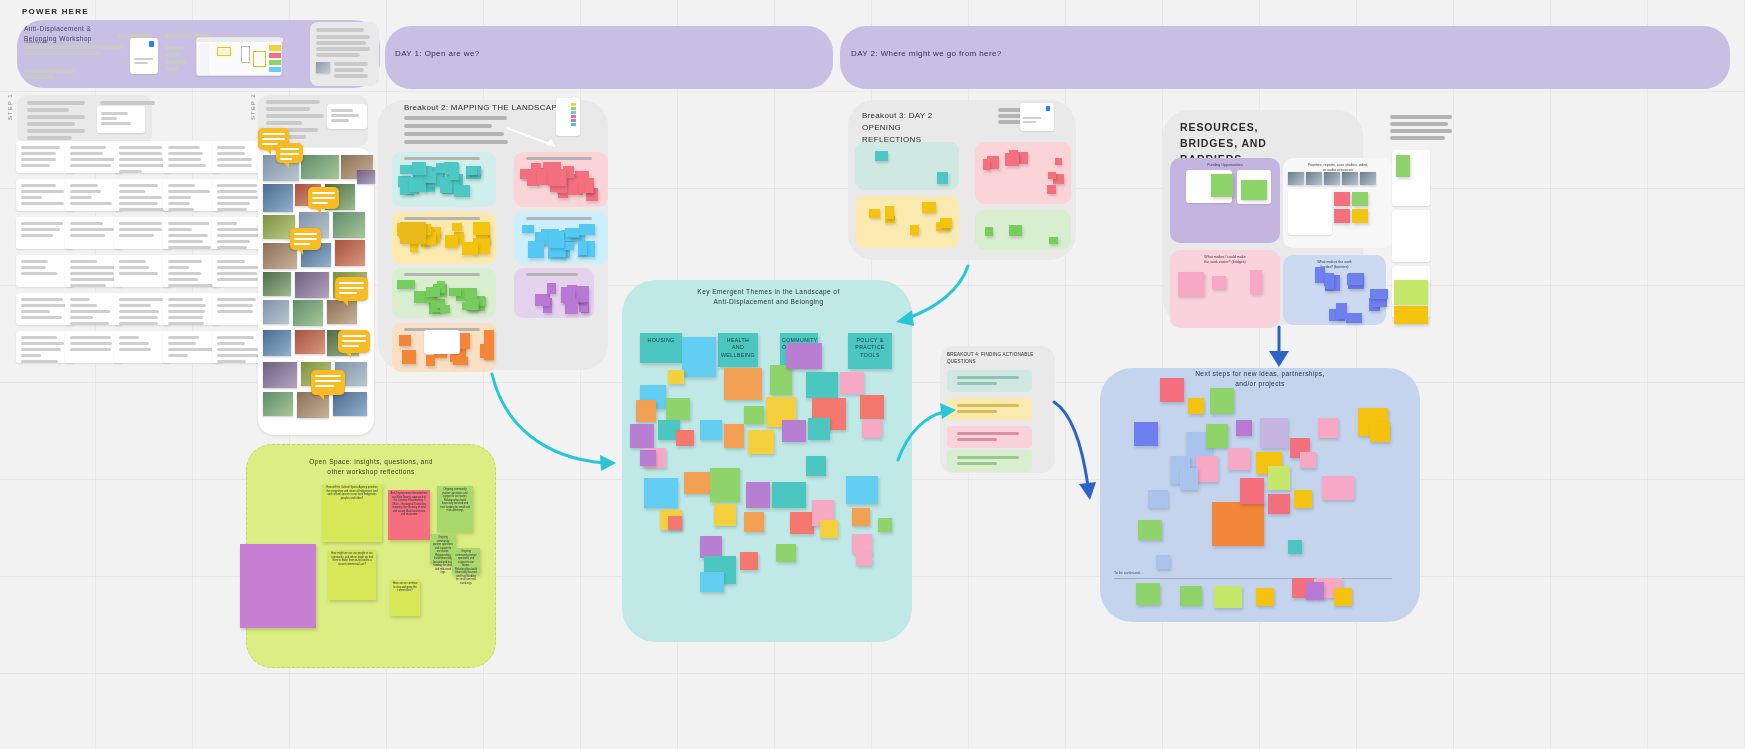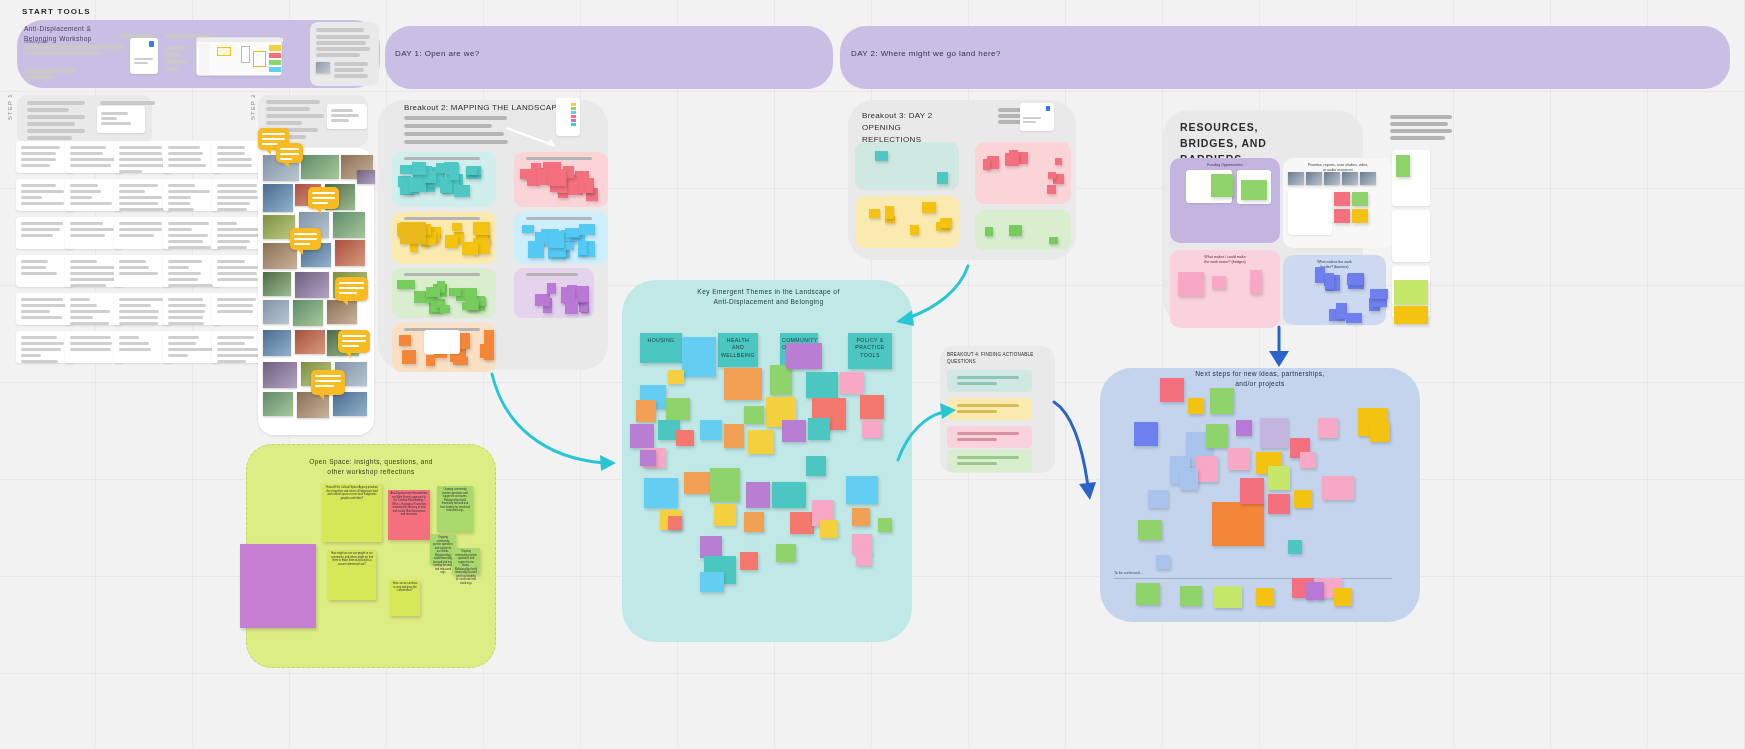--- a/index.html
+++ b/index.html
@@ -72,21 +72,21 @@
     position: absolute; font-size: 6px; letter-spacing: 1px; color: #8a8a8a;
     transform: rotate(-90deg); transform-origin: left top; white-space: nowrap;
   }
   .dashed-frame { position:absolute; border: 1px dashed #c9d06a; border-radius: 26px; }
 </style>
 </head>
 <body>
 
 <div id="board">
 
-  <div class="abs" style="left:22px;top:7px;font-size:8px;font-weight:700;letter-spacing:1.2px;color:#2b2b2b;">START TOOLS</div>
+  <div class="abs" style="left:22px;top:7px;font-size:8px;font-weight:700;letter-spacing:1.2px;color:#2b2b2b;">POWER HERE</div>
 
   <div class="frame frame-lav" style="left:17px;top:20px;width:363px;height:68px;"></div>
   <div class="frame-title" style="left:24px;top:24px;width:120px;white-space:pre-line;color:#4a4360;font-size:6.6px;line-height:1.45;">Anti-Displacement &amp;
 Belonging Workshop</div>
   <div class="abs" style="left:24px;top:39px;font-size:4.2px;color:#6b6383;">UrbanityLAB</div>
   <div class="bar" style="left:24px;top:45px;width:100px;"></div>
   <div class="bar" style="left:24px;top:51px;width:77px;"></div>
   <div class="bar" style="left:24px;top:69px;width:52px;"></div>
   <div class="bar" style="left:24px;top:75px;width:30px;"></div>
 
@@ -122,21 +122,21 @@
   <div class="bar" style="left:316px;top:53px;width:44px;"></div>
   <div class="photo" style="left:316px;top:62px;width:14px;height:11px;background:linear-gradient(135deg,#8e9aa8,#c3cbd4);"></div>
   <div class="bar" style="left:334px;top:62px;width:34px;"></div>
   <div class="bar" style="left:334px;top:68px;width:30px;"></div>
   <div class="bar" style="left:334px;top:74px;width:34px;"></div>
 
   <div class="frame frame-lav" style="left:385px;top:26px;width:448px;height:63px;"></div>
   <div class="frame-title" style="left:395px;top:49px;font-size:8px;color:#35304a;">DAY 1: Open are we?</div>
 
   <div class="frame frame-lav" style="left:840px;top:26px;width:890px;height:63px;"></div>
-  <div class="frame-title" style="left:851px;top:49px;font-size:8px;color:#35304a;">DAY 2: Where might we go land here?</div>
+  <div class="frame-title" style="left:851px;top:49px;font-size:8px;color:#35304a;">DAY 2: Where might we go from here?</div>
 
   <div class="steplabel" style="left:7px;top:120px;">STEP 1</div>
   <div class="steplabel" style="left:250px;top:120px;">STEP 2</div>
 
   <div class="frame frame-gray" style="left:17px;top:95px;width:135px;height:50px;border-radius:10px;"></div>
   <div class="bar" style="left:27px;top:101px;width:58px;"></div>
   <div class="bar" style="left:27px;top:108px;width:42px;"></div>
   <div class="bar" style="left:27px;top:115px;width:58px;"></div>
   <div class="bar" style="left:27px;top:122px;width:48px;"></div>
   <div class="bar" style="left:27px;top:129px;width:58px;"></div>

